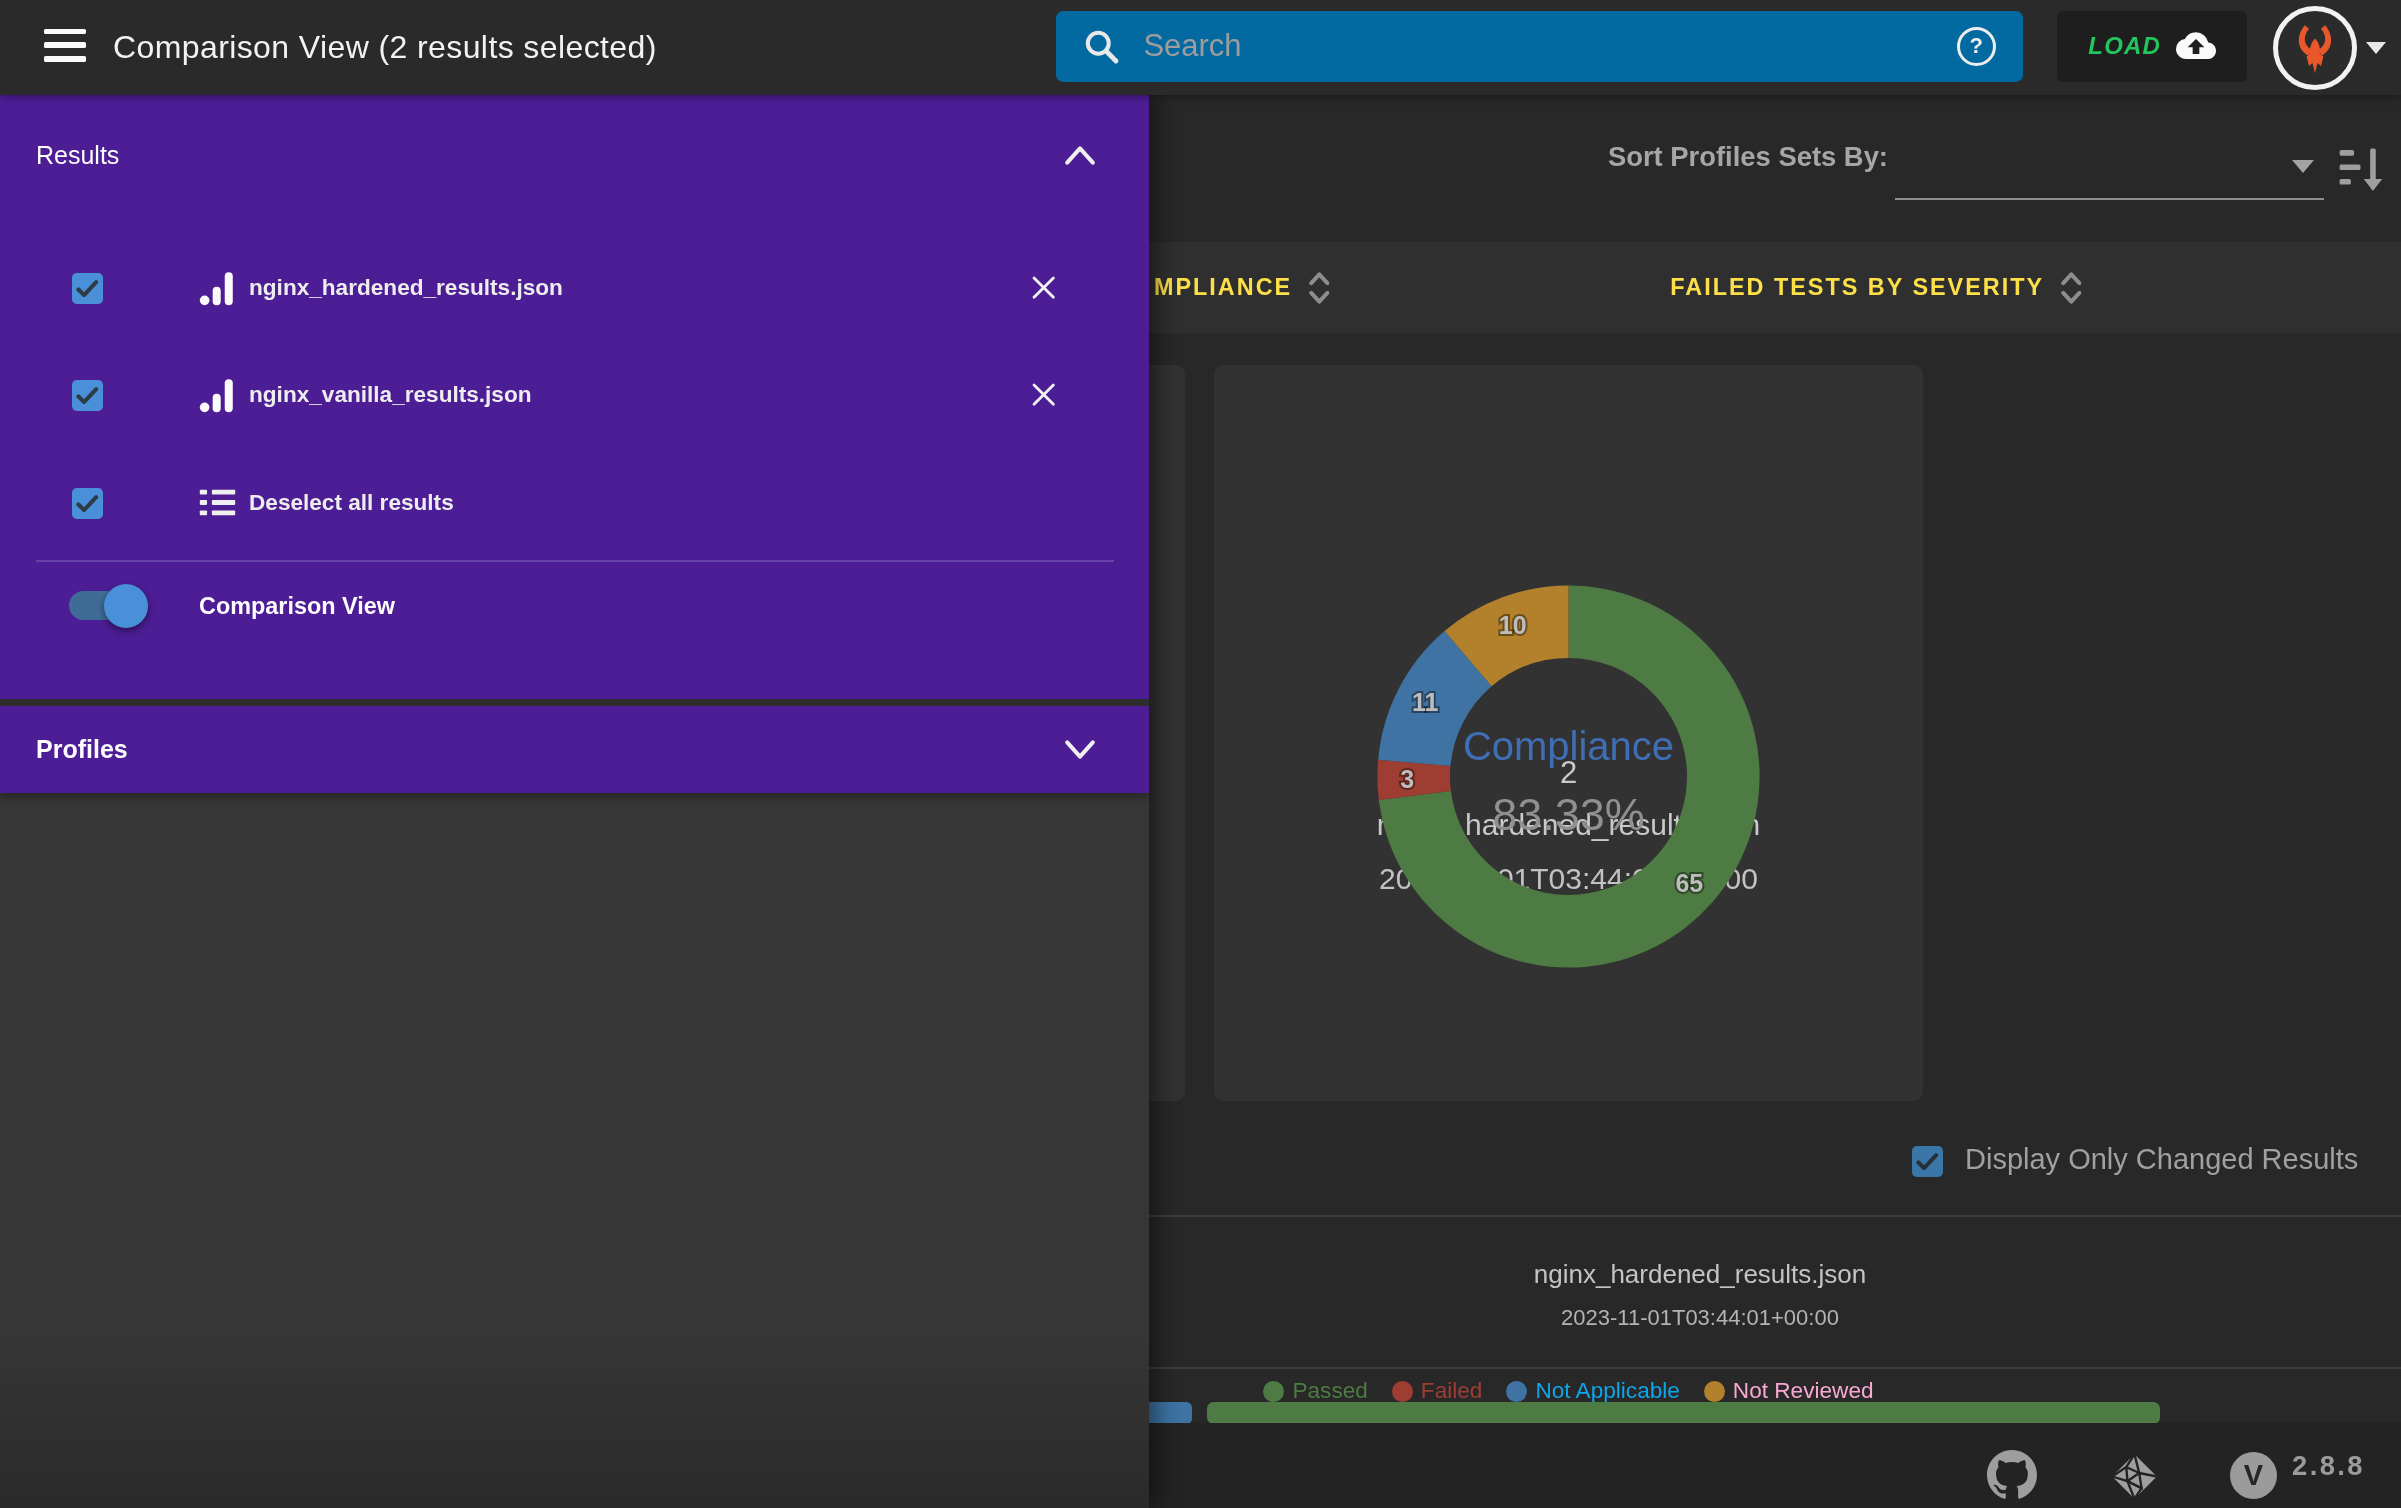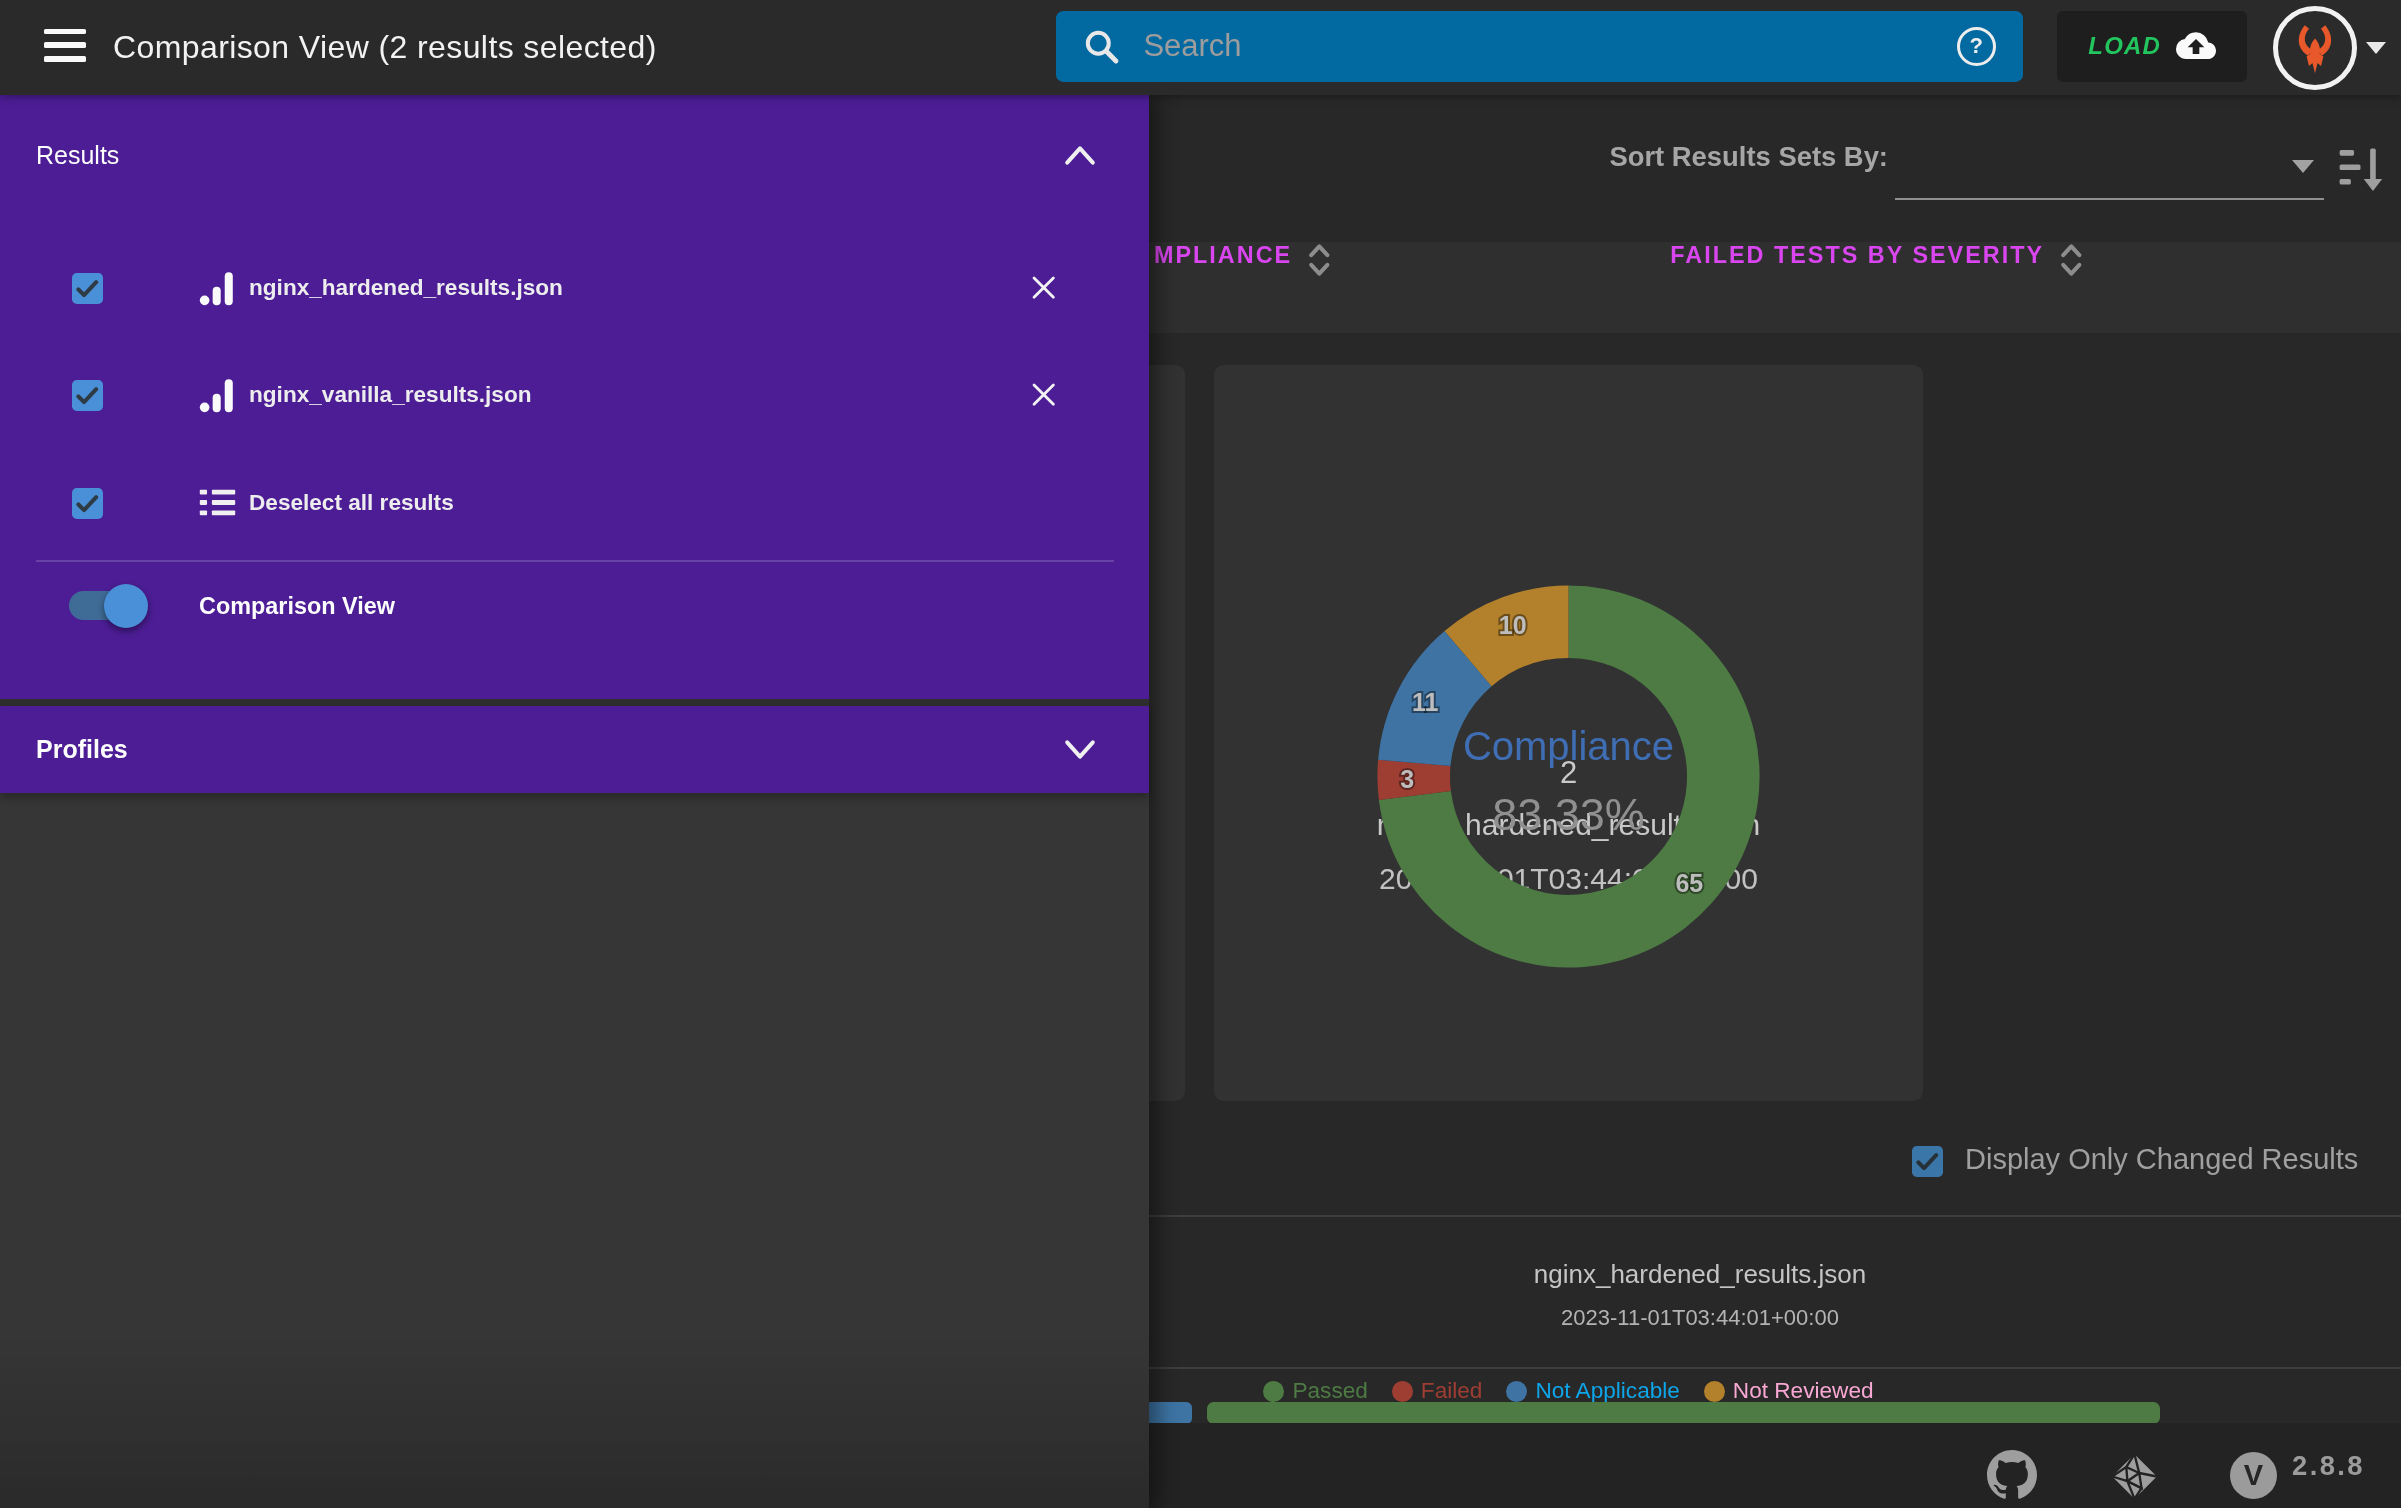--- a/index.html
+++ b/index.html
@@ -41,22 +41,22 @@
 
   
   .sort-row-label{left:1372px;top:141px;width:516px;text-align:right;color:#a6a6a6;
                   font-size:27.4px;font-weight:700;}
   .sort-underline{left:1895px;top:198px;width:429px;height:2.4px;background:#8f8f8f;cursor:pointer;}
   .sort-caret{left:2292px;top:160px;width:0;height:0;cursor:pointer;
               border-left:11.3px solid transparent;border-right:11.3px solid transparent;border-top:13px solid #a2a2a2;}
   .sort-desc-icon{left:2338px;top:145px;cursor:pointer;}
 
   .band{left:0;top:242px;width:100%;height:91px;background:#2f2f2f;}
-  .col-header{top:242px;height:91px;display:flex;gap:16px;
-              color:#d946ef;font-size:23.4px;font-weight:700;letter-spacing:2px;cursor:pointer;}
+  .col-header{top:242px;height:91px;display:flex;align-items:center;gap:16px;
+              color:#fde047;font-size:23.4px;font-weight:700;letter-spacing:2px;cursor:pointer;}
   .col-header.compliance{left:1154px;}
   .col-header.failed{left:1614px;width:525px;justify-content:center;}
 
   .sliver-card{left:1149px;top:365px;width:36px;height:736px;background:#323232;border-radius:0 9.7px 9.7px 0;}
   .donut-card{left:1214px;top:365px;width:709px;height:736px;background:#323232;border-radius:9.7px;}
   .card-line{left:0;width:100%;text-align:center;color:#c9c9c9;}
   .card-count{top:390px;font-size:31px;}
   .card-name{top:443px;font-size:30px;}
   .card-ts{top:497px;font-size:30px;color:#c2c2c2;}
   .donut-wrap{left:161px;top:218px;width:387px;height:387px;}
@@ -115,21 +115,21 @@
   .switch .knob{position:absolute;right:-4.8px;top:-5.6px;width:44px;height:44px;border-radius:50%;
                 background:var(--accent_blue);box-shadow:0 3.2px 7.3px rgba(0,0,0,.45);}
   .toggle-row .row-label{position:absolute;left:199px;top:50%;transform:translateY(-50%);
                          color:#fdfdfd;font-size:23.4px;font-weight:700;}
 </style>
 </head>
 <body>
 
 <div id="root">
 
-  <div class="abs sort-row-label">Sort Results Sets By:</div>
+  <div class="abs sort-row-label">Sort Profiles Sets By:</div>
   <div class="abs sort-underline"></div>
   <div class="abs sort-caret"></div>
   <svg class="abs sort-desc-icon" width="45" height="47" viewBox="0 0 56 58">
     <g fill="#9e9e9e">
       <rect x="2" y="6" width="18" height="7" rx="2"></rect>
       <rect x="2" y="24" width="26" height="7" rx="2"></rect>
       <rect x="2" y="42" width="14" height="7" rx="2"></rect>
       <rect x="40" y="4" width="7" height="40" rx="2"></rect>
       <polygon points="32,42 55,42 43.5,57"></polygon>
     </g>

